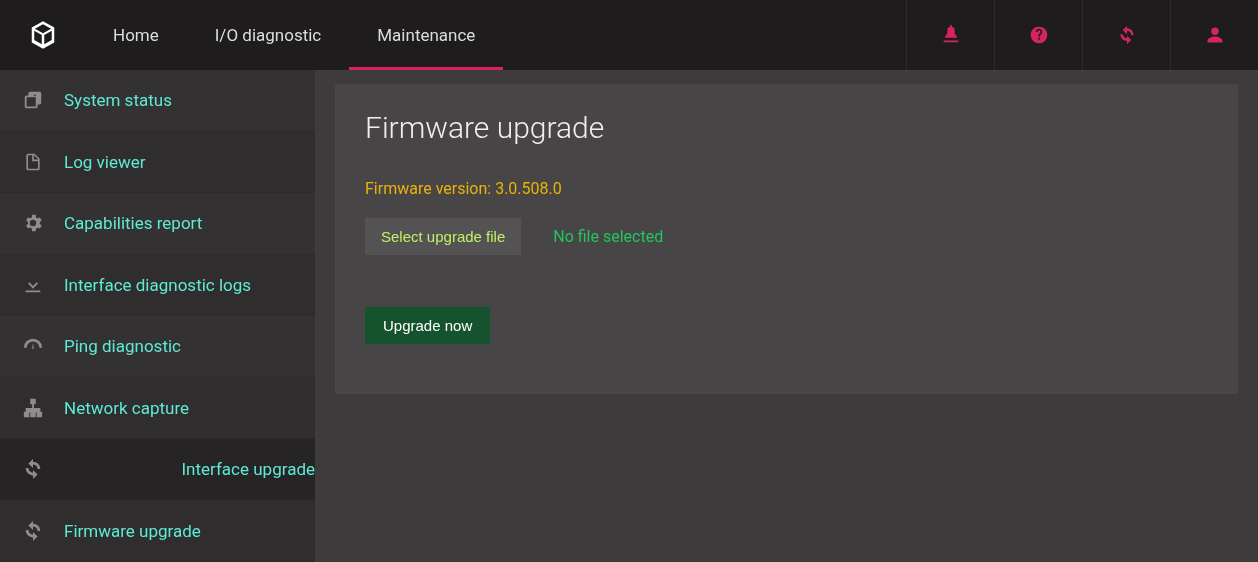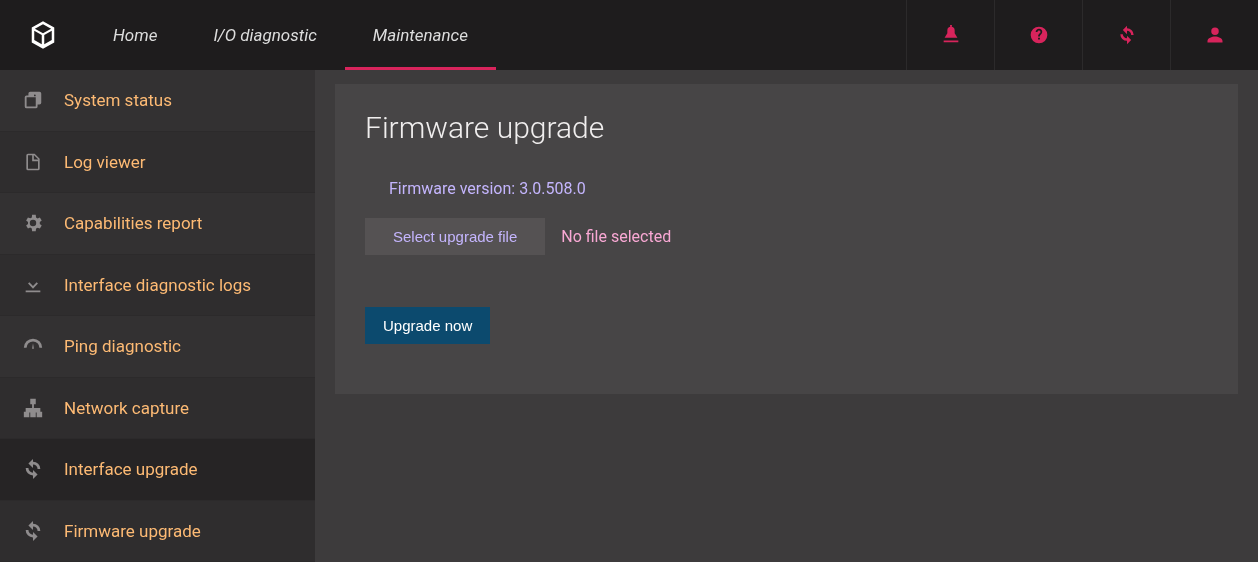--- a/index.html
+++ b/index.html
@@ -30,21 +30,20 @@
     align-items: stretch;
   }
   .nav-item {
     display: flex;
     align-items: center;
     padding: 16px 28px;
     font-size: 17px;
     color: #ddd;
     cursor: pointer;
     position: relative;
-    font-style: italic;
   }
   .nav-item.active::after {
     content: "";
     position: absolute;
     left: 0; right: 0; bottom: 0;
     height: 3px;
     background: #d8245c;
   }
   .topbar-spacer { flex: 1; }
   .topbar-icons {
@@ -74,27 +73,27 @@
     display: flex;
     flex-direction: column;
   }
   .side-item {
     height: 62px;
     display: flex;
     align-items: center;
     padding-left: 20px;
     gap: 18px;
     font-size: 17px;
-    color: #fdba74;
+    color: #5eead4;
     cursor: pointer;
     border-bottom: 1px solid #2c2a2b;
   }
   .side-item:nth-child(odd) { background: #333132; }
   .side-item:nth-child(even) { background: #2f2d2e; }
-  .side-item.active { background: #262425; }
+  .side-item.active { background: #262425; justify-content: space-between; }
   .side-icon {
     width: 26px;
     display: flex;
     justify-content: center;
   }
   .side-icon svg { fill: #8f8c8d; }
 
   
   .main {
     flex: 1;
@@ -107,41 +106,40 @@
   }
   .card h1 {
     font-weight: 300;
     font-size: 30px;
     margin-bottom: 34px;
     color: #f0eeee;
   }
   .fv-row {
     font-size: 16px;
     margin-bottom: 20px;
-    color: #c4b5fd;
-    margin-left: 24px;
+    color: #eab308;
   }
   .btn-grey {
     display: inline-block;
     background: #555253;
-    color: #c4b5fd;
+    color: #bef264;
     font-size: 15px;
-    padding: 10px 28px;
+    padding: 10px 16px;
     border: none;
     cursor: pointer;
   }
   .file-status {
     display: inline-block;
     font-size: 16px;
-    color: #f9a8d4;
-    margin-left: 12px;
+    color: #22c55e;
+    margin-left: 28px;
   }
   .btn-primary {
     display: inline-block;
-    background: #0c4a6e;
+    background: #14532d;
     color: #fff;
     font-size: 15px;
     padding: 10px 18px;
     border: none;
     cursor: pointer;
     margin-top: 52px;
   }
 </style>
 </head>
 <body>

